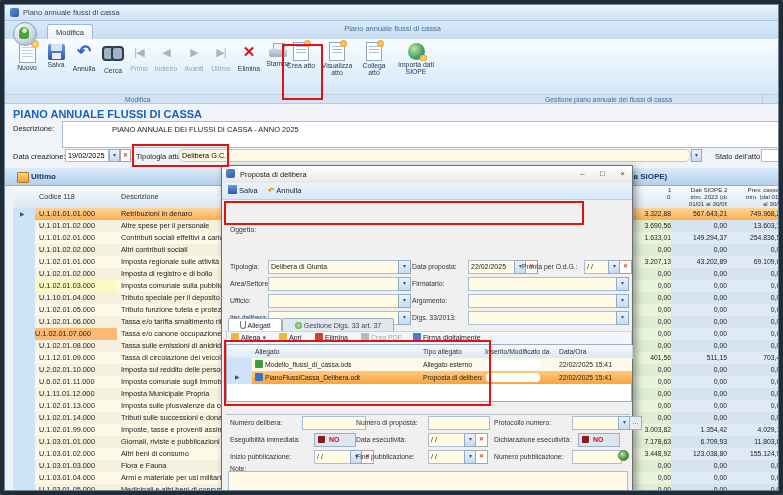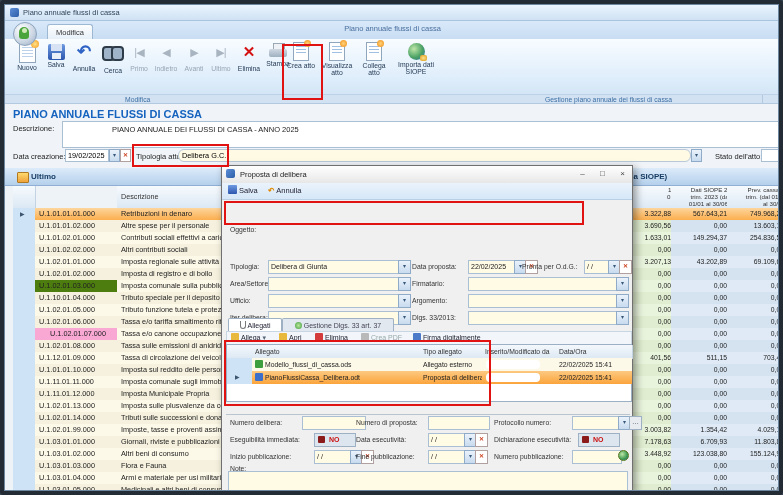--- a/index.html
+++ b/index.html
@@ -202,20 +202,21 @@
     </div>
 
     <div class="abs" id="panelbar">
       <span class="foldico" style="left:12px;"></span>
       <span class="panel-t" style="left:26px;">Ultimo</span>
       <span class="foldico" style="left:558px;"></span>
       <span class="panel-t" style="left:572px;">Entrate (Verifica SIOPE)</span>
     </div>
 
     <div class="ghead" style="left:8px;width:22px;"></div>
+    <div class="ghead" style="left:30px;width:82px;line-height:22px;padding-left:4px;">Codice 118</div>
     <div class="ghead" style="left:112px;width:300px;line-height:22px;padding-left:4px;">Descrizione</div>
     <div class="ghead" style="left:412px;width:148px;"></div>
     <div class="ghead gh-num" style="left:560px;width:106px;" id="gh-v1">
         <div>1°</div>
         <div>01</div>
       </div>
     <div class="ghead gh-num" style="left:666px;width:56px;" id="gh-v2">
         <div>Dati SIOPE 2°</div>
         <div>trim. 2023 (dal</div>
         <div>01/01 al 30/06)</div>
@@ -276,21 +277,21 @@
           <div class="gcell gsel" style="left: 8px; width: 22px;"></div>
           <div class="gcell " style="left: 30px; width: 82px; padding-left: 4px; background: rgb(245, 241, 222);">U.1.02.01.02.000</div>
           <div class="gcell " style="left: 112px; width: 300px; padding-left: 4px; background: rgb(245, 241, 222);">Imposta di registro e di bollo</div>
           <div class="gcell " style="left: 412px; width: 148px; background: rgb(245, 241, 222);"></div>
           <div class="gcell num" style="left: 560px; width: 106px; background: rgb(224, 237, 208);">0,00</div>
           <div class="gcell num" style="left: 666px; width: 56px; background: rgb(213, 226, 240);">0,00</div>
           <div class="gcell num" style="left: 722px; width: 57px; background: rgb(213, 226, 240);">0,00</div>
         </div>
         <div class="grow" style="top: 275px;">
           <div class="gcell gsel" style="left: 8px; width: 22px;"></div>
-          <div class="gcell " style="left: 30px; width: 82px; padding-left: 4px; background: #4d7c0f;">U.1.02.01.03.000</div>
+          <div class="gcell " style="left: 30px; width: 82px; padding-left: 4px; background: #fef9c3;">U.1.02.01.03.000</div>
           <div class="gcell " style="left: 112px; width: 300px; padding-left: 4px; background: rgb(253, 249, 233);">Imposta comunale sulla pubblicità e diritto sulle pubbliche affissioni</div>
           <div class="gcell " style="left: 412px; width: 148px; background: rgb(253, 249, 233);"></div>
           <div class="gcell num" style="left: 560px; width: 106px; background: rgb(233, 244, 221);">0,00</div>
           <div class="gcell num" style="left: 666px; width: 56px; background: rgb(223, 234, 246);">0,00</div>
           <div class="gcell num" style="left: 722px; width: 57px; background: rgb(223, 234, 246);">0,00</div>
         </div>
         <div class="grow" style="top: 287px;">
           <div class="gcell gsel" style="left: 8px; width: 22px;"></div>
           <div class="gcell " style="left: 30px; width: 82px; padding-left: 4px; background: rgb(245, 241, 222);">U.1.10.01.04.000</div>
           <div class="gcell " style="left: 112px; width: 300px; padding-left: 4px; background: rgb(245, 241, 222);">Tributo speciale per il deposito in discarica dei rifiuti solidi</div>
@@ -312,21 +313,21 @@
           <div class="gcell gsel" style="left: 8px; width: 22px;"></div>
           <div class="gcell " style="left: 30px; width: 82px; padding-left: 4px; background: rgb(245, 241, 222);">U.1.02.01.06.000</div>
           <div class="gcell " style="left: 112px; width: 300px; padding-left: 4px; background: rgb(245, 241, 222);">Tassa e/o tariffa smaltimento rifiuti solidi urbani</div>
           <div class="gcell " style="left: 412px; width: 148px; background: rgb(245, 241, 222);"></div>
           <div class="gcell num" style="left: 560px; width: 106px; background: rgb(224, 237, 208);">0,00</div>
           <div class="gcell num" style="left: 666px; width: 56px; background: rgb(213, 226, 240);">0,00</div>
           <div class="gcell num" style="left: 722px; width: 57px; background: rgb(213, 226, 240);">0,00</div>
         </div>
         <div class="grow" style="top: 323px;">
           <div class="gcell gsel" style="left: 8px; width: 22px;"></div>
-          <div class="gcell " style="left: 30px; width: 82px; padding-left: 15px; background: #f9a8d4;">U.1.02.01.07.000</div>
+          <div class="gcell " style="left: 30px; width: 82px; padding-left: 0; background: #fdba74;">U.1.02.01.07.000</div>
           <div class="gcell " style="left: 112px; width: 300px; padding-left: 4px; background: rgb(253, 249, 233);">Tassa e/o canone occupazione spazi e aree pubbliche</div>
           <div class="gcell " style="left: 412px; width: 148px; background: rgb(253, 249, 233);"></div>
           <div class="gcell num" style="left: 560px; width: 106px; background: rgb(233, 244, 221);">0,00</div>
           <div class="gcell num" style="left: 666px; width: 56px; background: rgb(223, 234, 246);">0,00</div>
           <div class="gcell num" style="left: 722px; width: 57px; background: rgb(223, 234, 246);">0,00</div>
         </div>
         <div class="grow" style="top: 335px;">
           <div class="gcell gsel" style="left: 8px; width: 22px;"></div>
           <div class="gcell " style="left: 30px; width: 82px; padding-left: 4px; background: rgb(245, 241, 222);">U.1.02.01.08.000</div>
           <div class="gcell " style="left: 112px; width: 300px; padding-left: 4px; background: rgb(245, 241, 222);">Tassa sulle emissioni di anidride solforosa</div>
@@ -339,30 +340,30 @@
           <div class="gcell gsel" style="left: 8px; width: 22px;"></div>
           <div class="gcell " style="left: 30px; width: 82px; padding-left: 4px; background: rgb(253, 249, 233);">U.1.12.01.09.000</div>
           <div class="gcell " style="left: 112px; width: 300px; padding-left: 4px; background: rgb(253, 249, 233);">Tassa di circolazione dei veicoli a motore (tassa automobilistica)</div>
           <div class="gcell " style="left: 412px; width: 148px; background: rgb(253, 249, 233);"></div>
           <div class="gcell num" style="left: 560px; width: 106px; background: rgb(233, 244, 221);">401,56</div>
           <div class="gcell num" style="left: 666px; width: 56px; background: rgb(223, 234, 246);">511,15</div>
           <div class="gcell num" style="left: 722px; width: 57px; background: rgb(223, 234, 246);">703,48</div>
         </div>
         <div class="grow" style="top: 359px;">
           <div class="gcell gsel" style="left: 8px; width: 22px;"></div>
-          <div class="gcell " style="left: 30px; width: 82px; padding-left: 4px; background: rgb(245, 241, 222);">U.1.01.01.10.000</div>
+          <div class="gcell " style="left: 30px; width: 82px; padding-left: 4px; background: rgb(245, 241, 222);">U.2.02.01.10.000</div>
           <div class="gcell " style="left: 112px; width: 300px; padding-left: 4px; background: rgb(245, 241, 222);">Imposta sul reddito delle persone giuridiche</div>
           <div class="gcell " style="left: 412px; width: 148px; background: rgb(245, 241, 222);"></div>
           <div class="gcell num" style="left: 560px; width: 106px; background: rgb(224, 237, 208);">0,00</div>
           <div class="gcell num" style="left: 666px; width: 56px; background: rgb(213, 226, 240);">0,00</div>
           <div class="gcell num" style="left: 722px; width: 57px; background: rgb(213, 226, 240);">0,00</div>
         </div>
         <div class="grow" style="top: 371px;">
           <div class="gcell gsel" style="left: 8px; width: 22px;"></div>
-          <div class="gcell " style="left: 30px; width: 82px; padding-left: 4px; background: rgb(253, 249, 233);">U.1.11.01.11.000</div>
+          <div class="gcell " style="left: 30px; width: 82px; padding-left: 4px; background: rgb(253, 249, 233);">U.6.02.01.11.000</div>
           <div class="gcell " style="left: 112px; width: 300px; padding-left: 4px; background: rgb(253, 249, 233);">Imposta comunale sugli immobili (ICI)</div>
           <div class="gcell " style="left: 412px; width: 148px; background: rgb(253, 249, 233);"></div>
           <div class="gcell num" style="left: 560px; width: 106px; background: rgb(233, 244, 221);">0,00</div>
           <div class="gcell num" style="left: 666px; width: 56px; background: rgb(223, 234, 246);">0,00</div>
           <div class="gcell num" style="left: 722px; width: 57px; background: rgb(223, 234, 246);">0,00</div>
         </div>
         <div class="grow" style="top: 383px;">
           <div class="gcell gsel" style="left: 8px; width: 22px;"></div>
           <div class="gcell " style="left: 30px; width: 82px; padding-left: 4px; background: rgb(245, 241, 222);">U.1.11.01.12.000</div>
           <div class="gcell " style="left: 112px; width: 300px; padding-left: 4px; background: rgb(245, 241, 222);">Imposta Municipale Propria</div>

